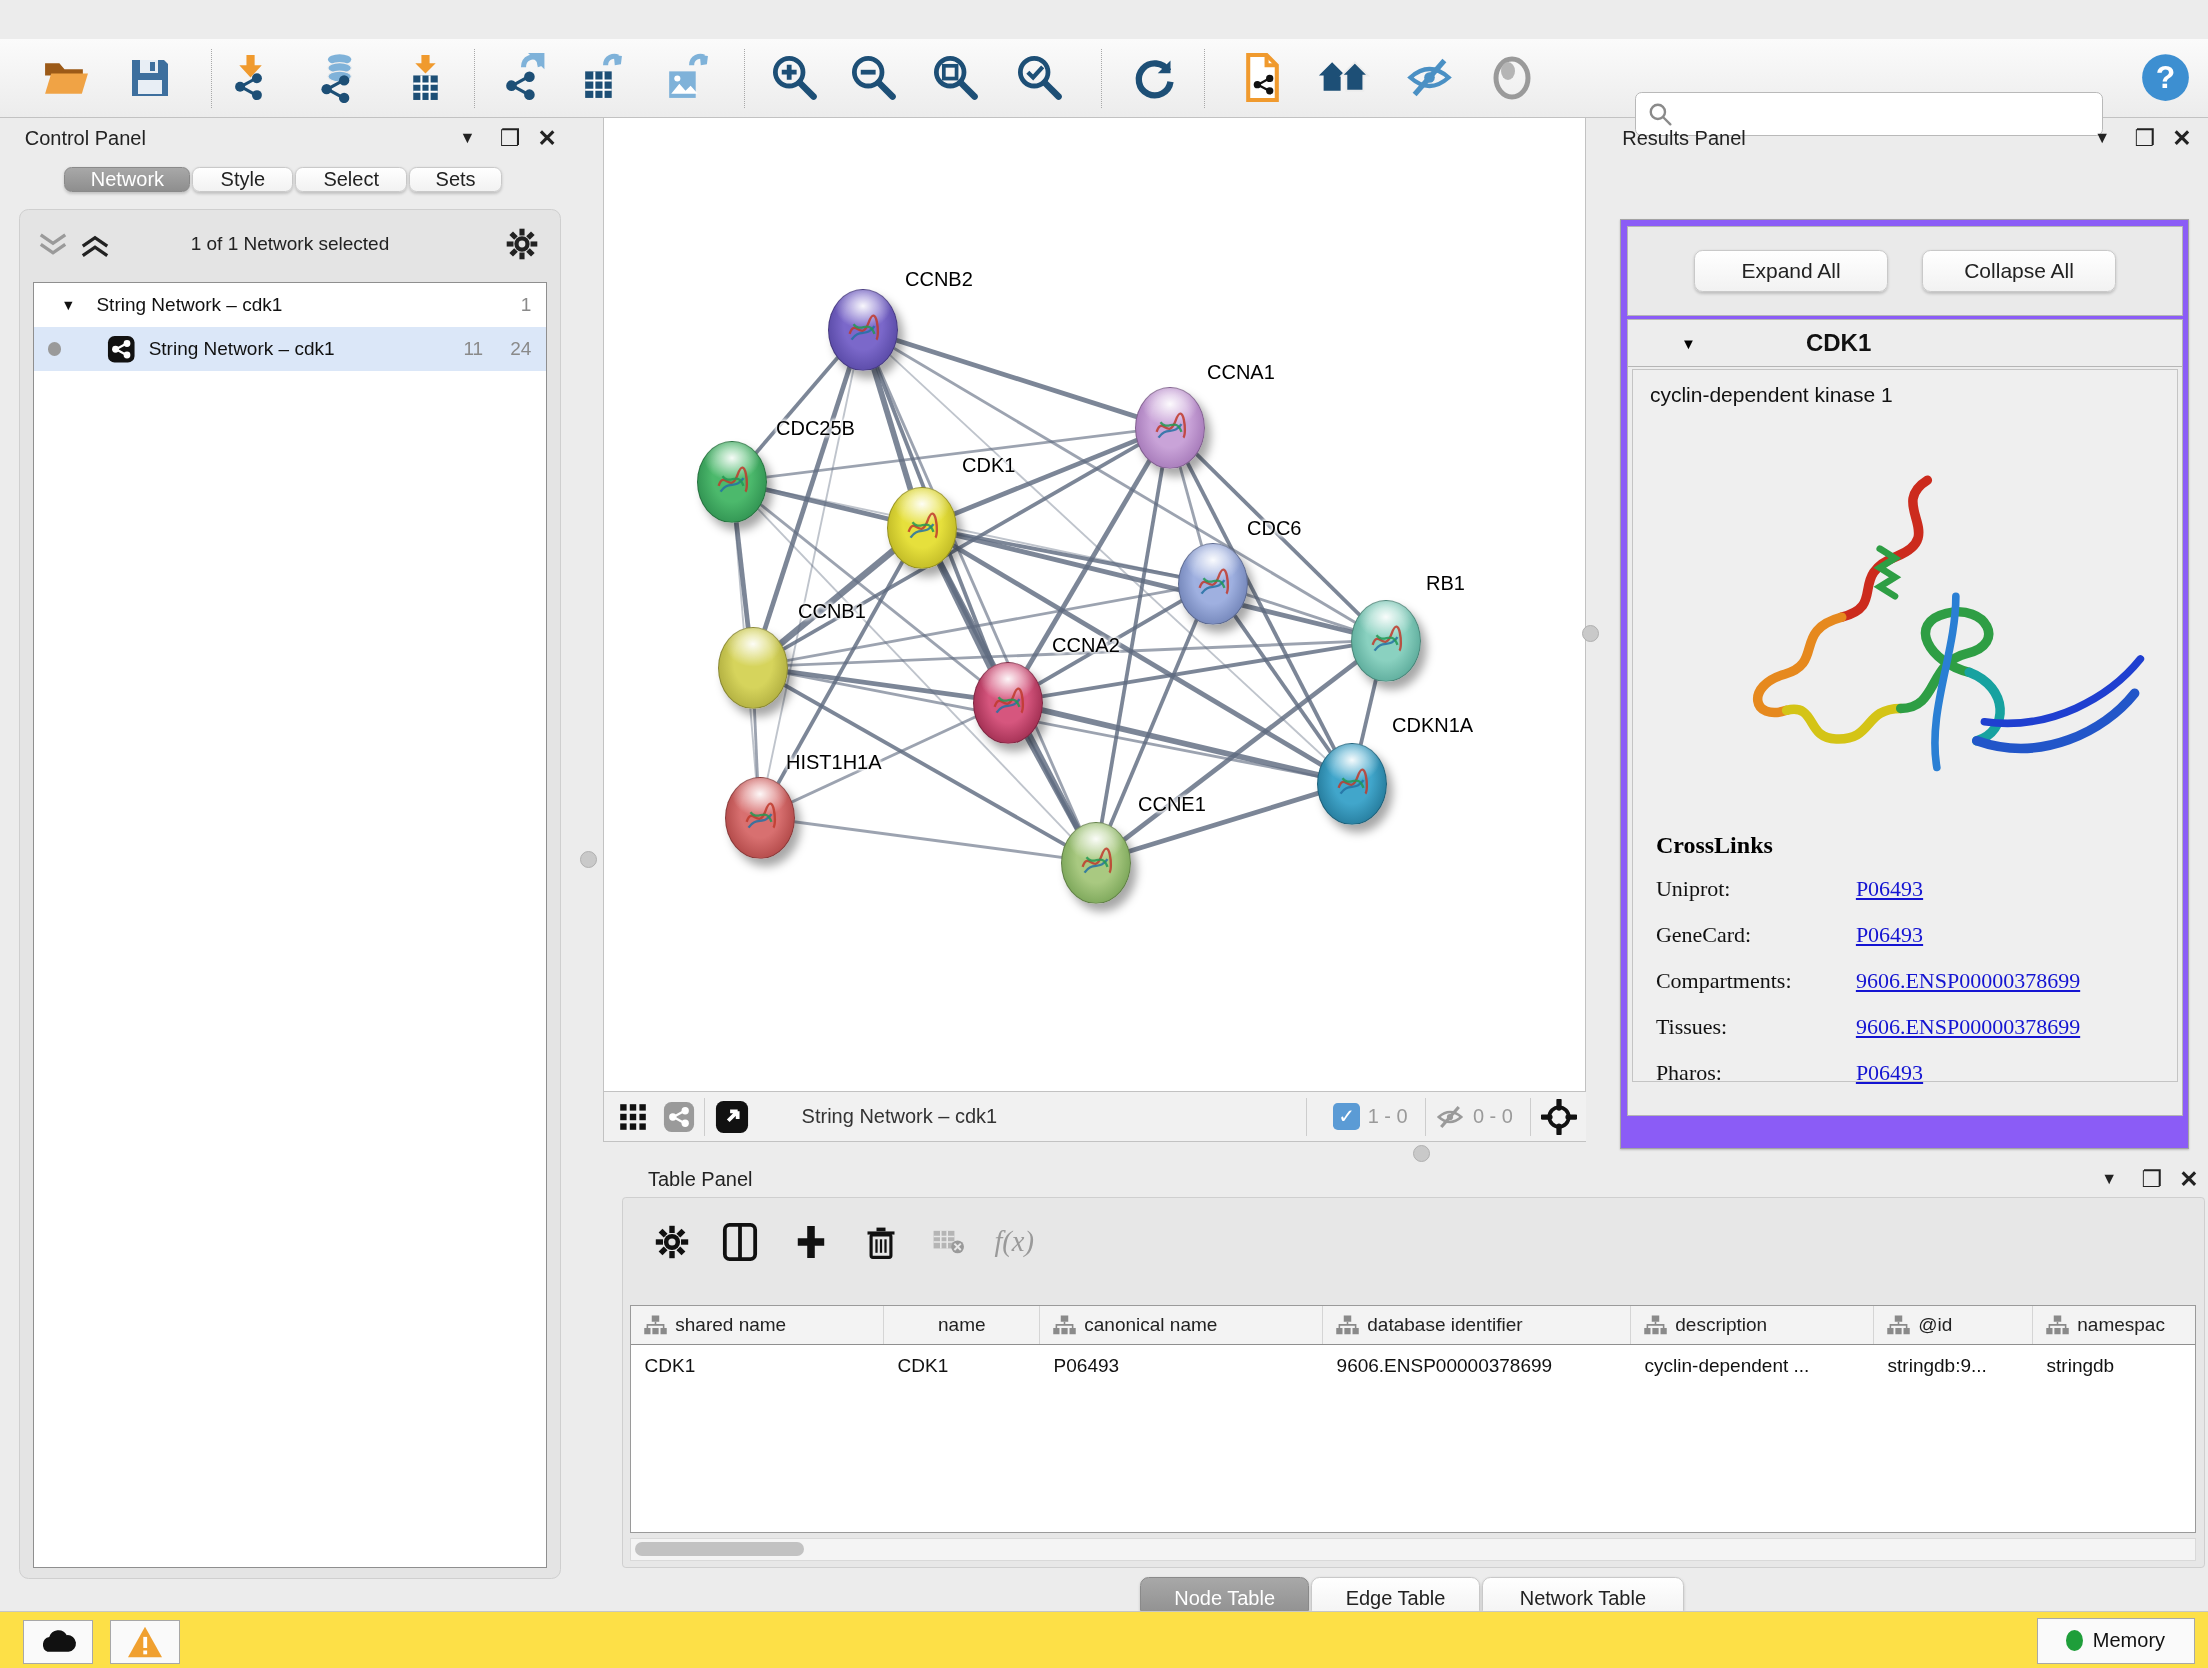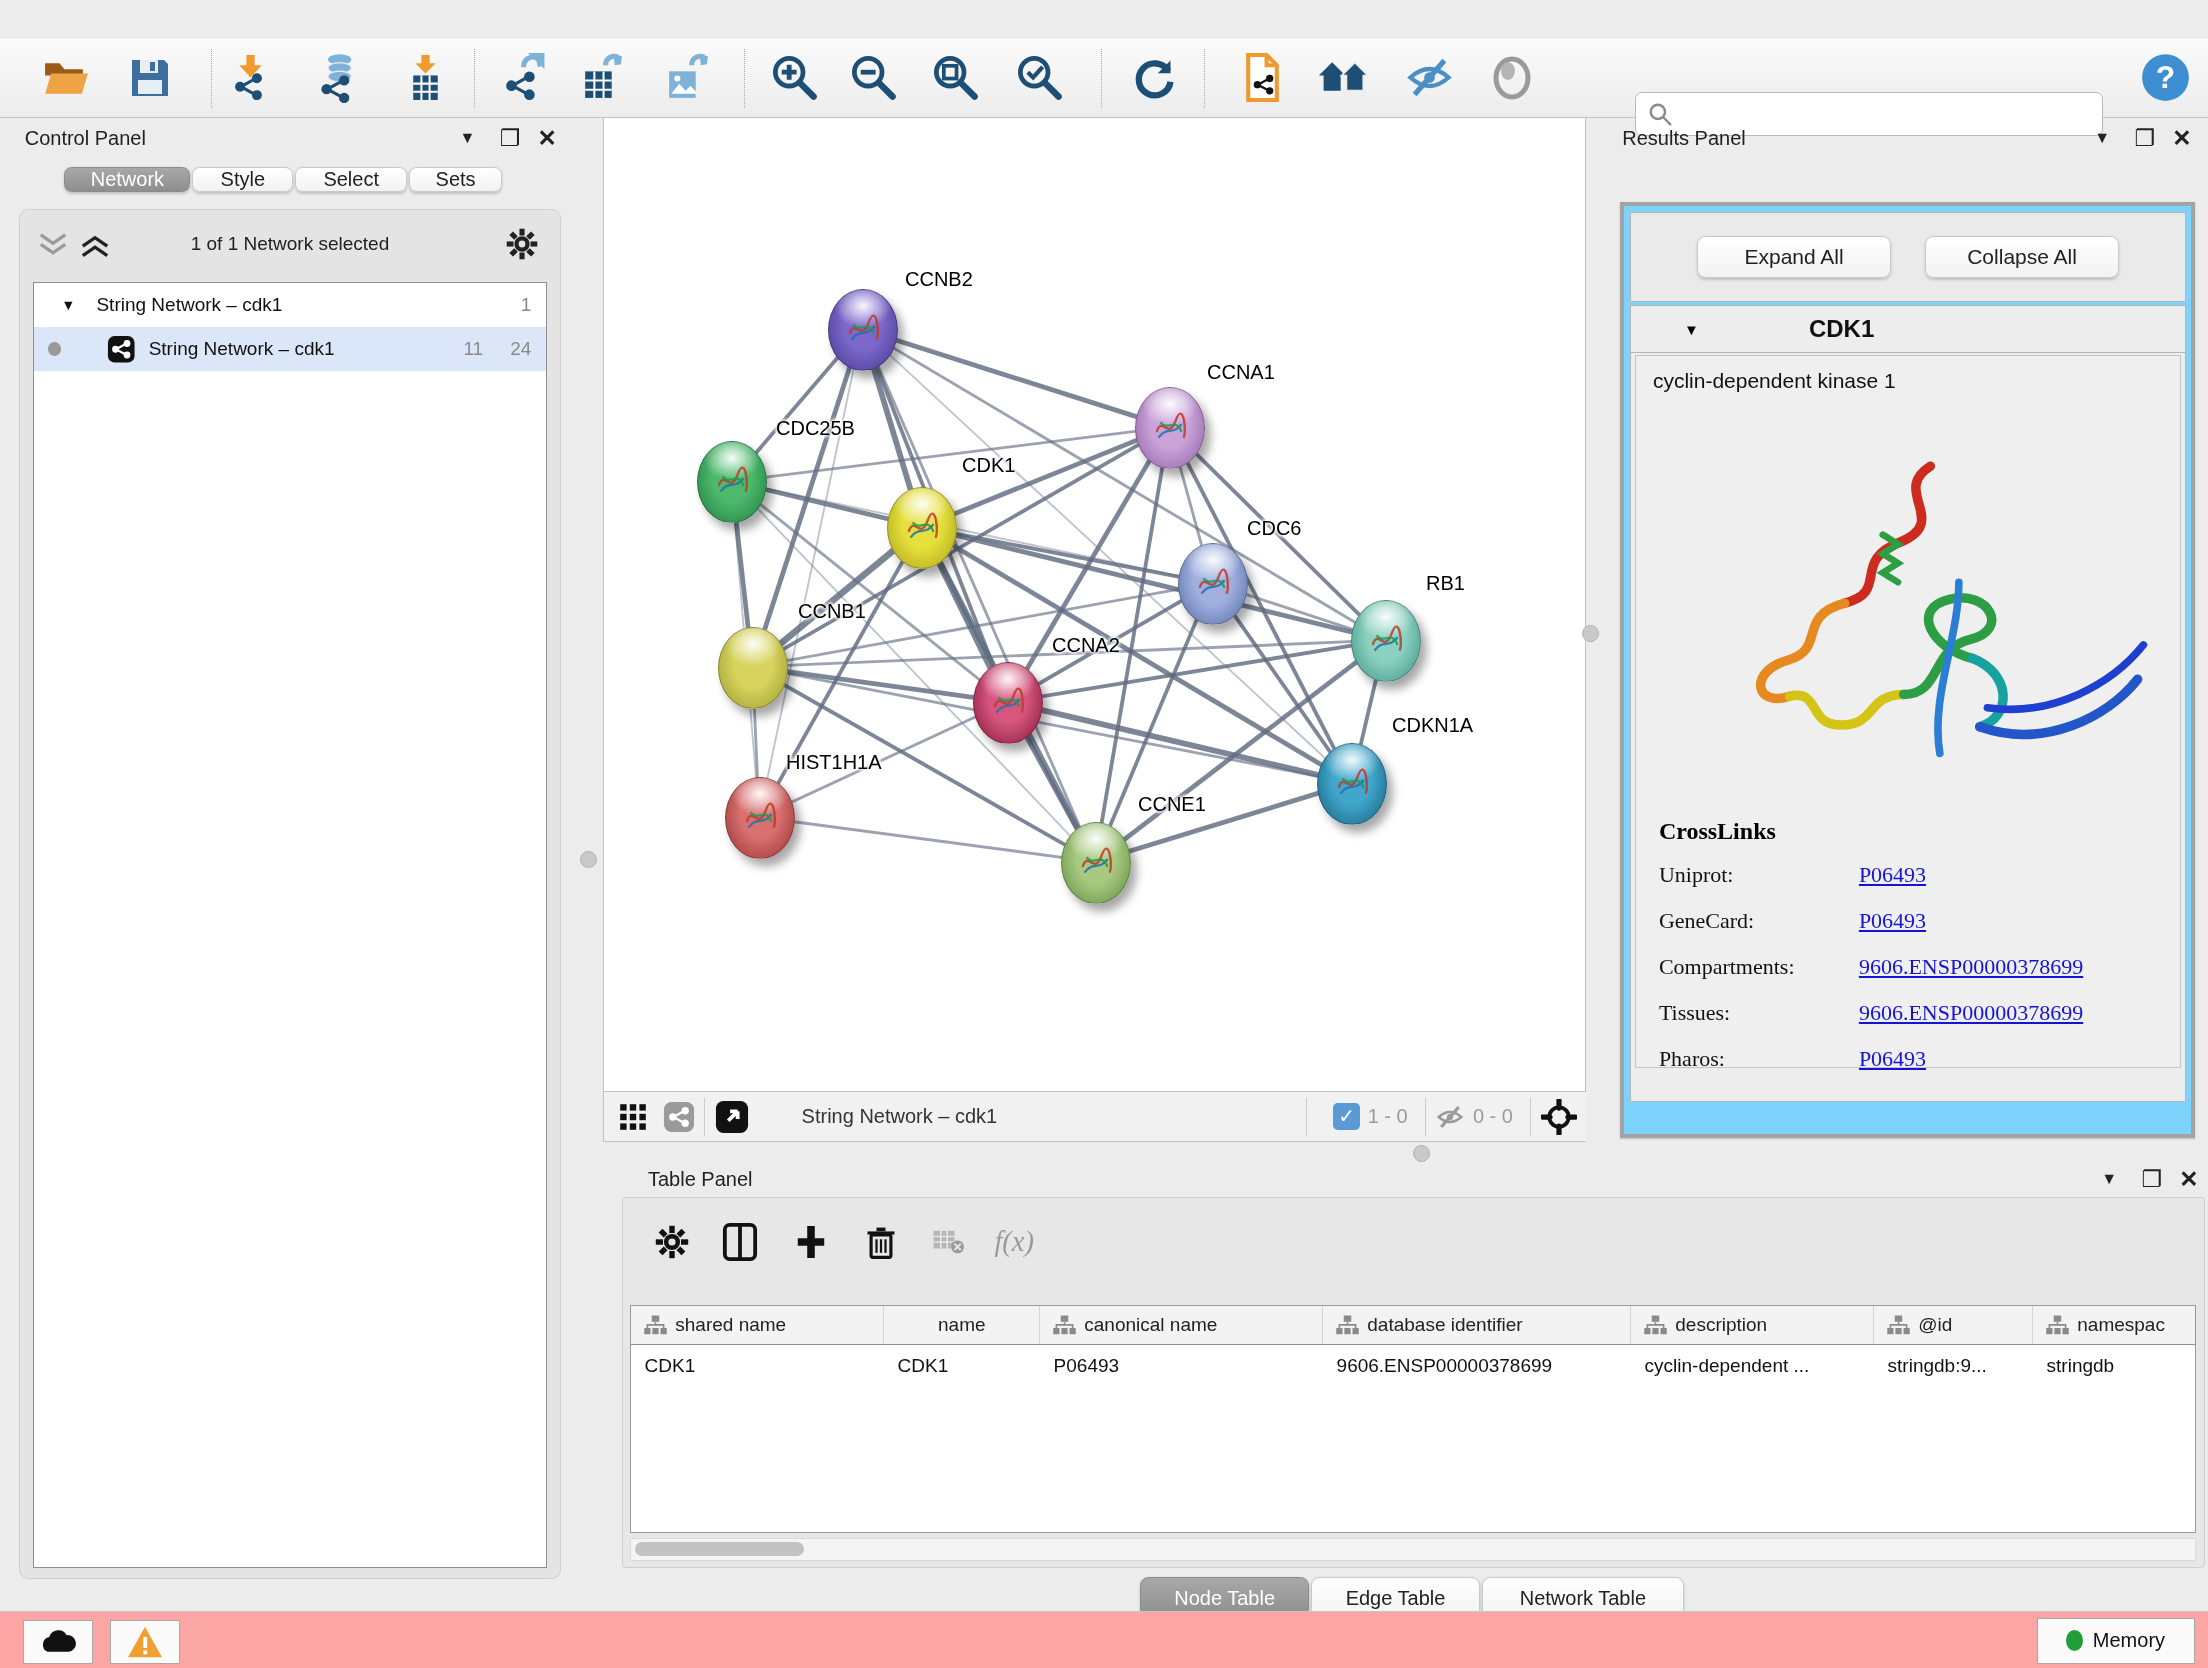--- a/index.html
+++ b/index.html
@@ -44,22 +44,22 @@
     text-shadow:-1.9px 0 2.9px #fff,1.9px 0 2.9px #fff,0 -1.9px 2.9px #fff,0 1.9px 2.9px #fff;}
   #net-footer{position:absolute;left:0;bottom:0;width:982px;height:49px;background:#f1f1f1;
     border-top:1px solid #c2c2c2;display:flex;align-items:center;}
   .nf-sep{height:38px;border-left:1px solid #cdcdcd;margin:0 9.5px;}
   #nf-title{font-size:20px;color:#333;margin-left:53px;flex:0 0 auto;}
   .nf-count{font-size:20px;color:#9a9a9a;margin:0 7.6px;}
   #nf-check{width:27px;height:27px;background:#5b9bd5;border-radius:4.8px;color:#fff;
     font-size:20px;line-height:27px;text-align:center;margin-left:17px;}
   
   #results-panel{position:absolute;left:1609px;top:125px;width:592px;height:1025px;}
-  #rp-outer{position:absolute;left:11.4px;top:77px;width:567px;height:928px;background:#7dd3fc;
-    border:4px solid #a3a3a3;box-shadow:0 1px 1.9px rgba(0,0,0,.2);}
+  #rp-outer{position:absolute;left:11.4px;top:94px;width:567px;height:928px;background:#8b5cf6;
+    border:1px solid #a3a3a3;box-shadow:0 1px 1.9px rgba(0,0,0,.2);}
   #rp-buttons{position:absolute;left:5.7px;top:5.7px;width:554px;height:88px;border:1px solid #b5b5b5;
     display:flex;align-items:center;justify-content:center;gap:34px;background:#eaeaea;}
   .rp-btn{width:192px;height:40px;line-height:40px;border-radius:8.6px;font-size:21px;}
   #rp-entry{position:absolute;left:5.7px;top:99px;width:554px;height:795px;border:1px solid #b5b5b5;background:#ededed;}
   #rp-entry-head{height:46px;border-bottom:1px solid #b5b5b5;display:flex;align-items:center;}
   #rp-entry-name{font-size:24px;font-weight:bold;color:#111;margin-left:110px;}
   #rp-entry-body{position:absolute;left:3.8px;top:49px;width:544px;height:711px;border:1px solid #c4c4c4;background:#efefef;}
   #rp-desc{font-size:21px;color:#111;margin:13.3px 0 0 17px;}
   #crosslinks{position:absolute;left:23px;top:462px;font-family:"Liberation Serif",serif;}
   #crosslinks-title{font-size:24px;font-weight:bold;color:#000;margin-bottom:17px;}
@@ -75,21 +75,21 @@
   #tp-header{display:flex;height:38px;background:#f3f3f3;border-bottom:1.9px solid #8f8f8f;}
   .th{display:flex;align-items:center;gap:7.6px;font-size:19px;color:#222;border-right:1px solid #d5d5d5;
     padding-left:11.4px;box-sizing:border-box;}
   #tp-row{display:flex;height:42px;align-items:center;}
   .td{font-size:19px;color:#111;padding-left:13.3px;box-sizing:border-box;white-space:nowrap;overflow:hidden;}
   #tp-hscroll{position:absolute;left:7.6px;top:340px;width:1564px;height:21px;background:#f4f4f4;border:1px solid #d9d9d9;}
   #tp-hthumb{position:absolute;left:3.8px;top:2.9px;width:169px;height:14.3px;background:#c2c2c2;border-radius:7.6px;}
   #tp-tabs{position:absolute;left:0;top:422px;width:1592px;text-align:center;}
   #tp-tabs .chip{height:40px;line-height:40px;width:167px;border-radius:8.6px;}
   
-  #statusbar{position:absolute;left:0;top:1611px;width:2208px;height:57px;background:#fca5a5;border-top:1px solid #c6c6c6;}
+  #statusbar{position:absolute;left:0;top:1611px;width:2208px;height:57px;background:#fde047;border-top:1px solid #c6c6c6;}
   .sb-btn{position:absolute;top:7.6px;width:68px;height:42px;background:#fafafa;border:1.9px solid #a8a8a8;
     display:flex;align-items:center;justify-content:center;}
   #memory-btn{position:absolute;right:13.3px;top:5.7px;width:156px;height:44px;background:#fafafa;
     border:1.9px solid #a8a8a8;display:flex;align-items:center;justify-content:center;gap:9.5px;font-size:20px;color:#111;}
   .dot-handle{position:absolute;width:15px;height:15px;border-radius:50%;background:#c9c9c9;border:1px solid #b0b0b0;}
   #fx-label{font-family:"Liberation Serif",serif;font-style:italic;font-size:28.5px;color:#9a9a9a;}
 </style>
 </head>
 <body>
 

